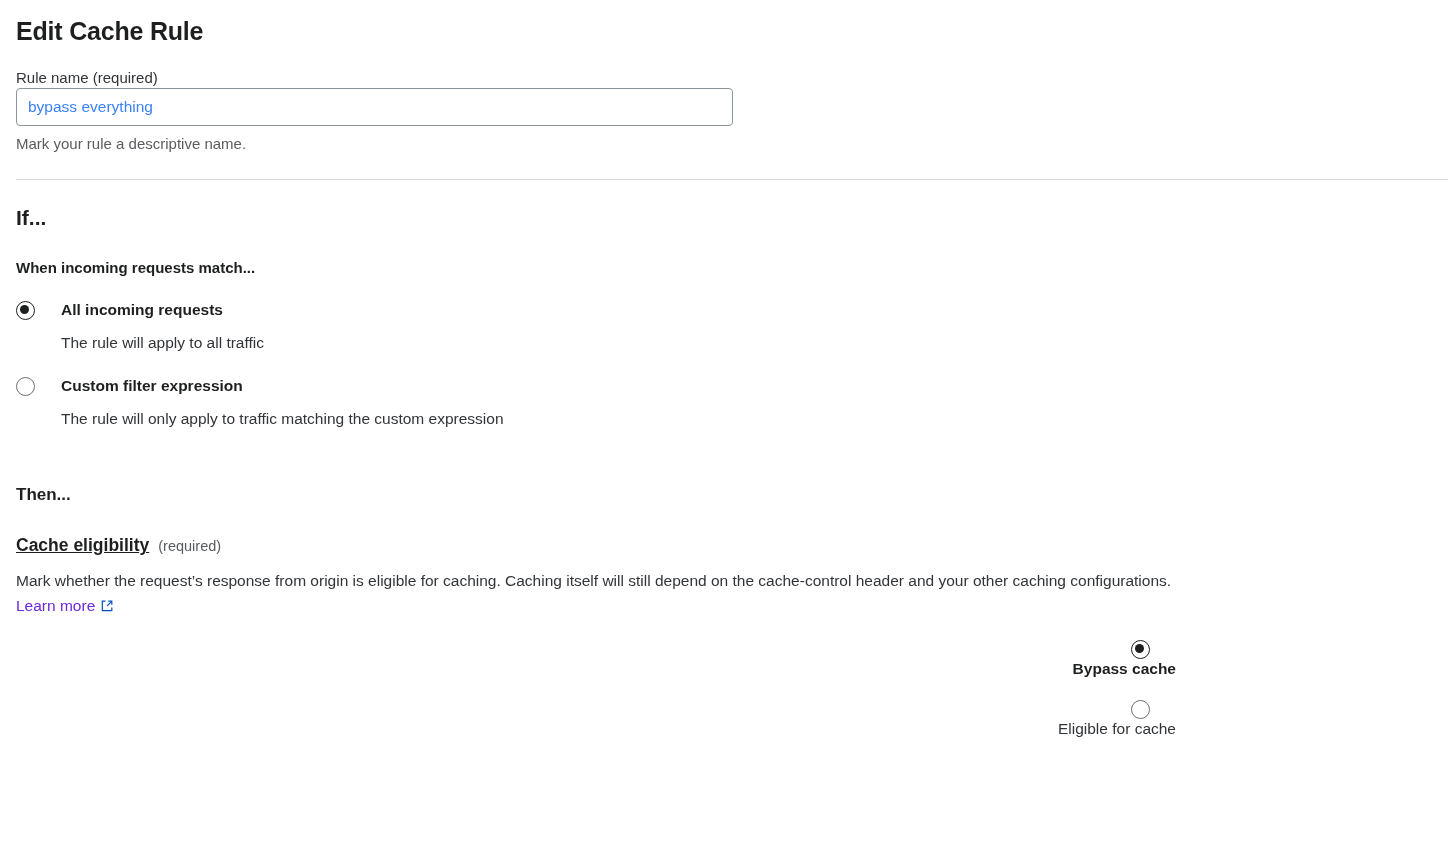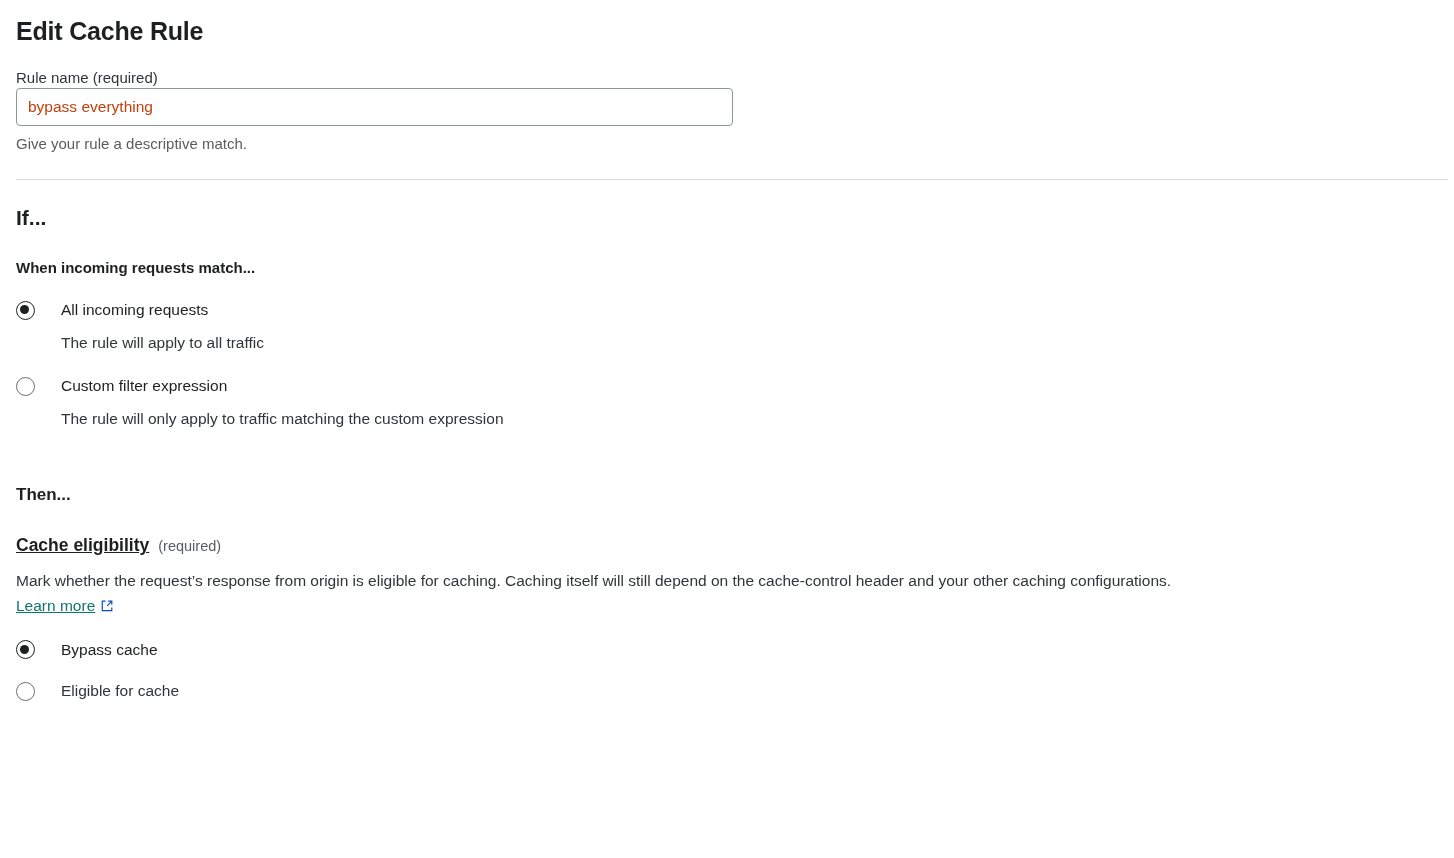--- a/index.html
+++ b/index.html
@@ -33,21 +33,21 @@
     line-height: 1.3;
   }
   .text-input {
     width: 717px;
     height: 38px;
     border: 1px solid #8c959b;
     border-radius: 4px;
     padding: 4px 11px;
     font-size: 15.5px;
     font-family: "Liberation Sans", sans-serif;
-    color: #c2410c;
+    color: #3b82f6;
     background: #ffffff;
     outline: none;
     display: block;
   }
   .helper-text {
     font-size: 15px;
     color: #595c5f;
     margin-top: 8px;
     line-height: 1.3;
   }
@@ -102,21 +102,21 @@
     width: 9px;
     height: 9px;
     border-radius: 50%;
     background: #1d1f20;
     left: 3.4px;
     top: 3.4px;
   }
   .radio-texts { display: flex; flex-direction: column; }
   .radio-title {
     font-size: 15.5px;
-    font-weight: normal;
+    font-weight: bold;
     color: #1d1f20;
     line-height: 1.35;
   }
   .radio-title.regular {
     font-weight: normal;
     color: #313539;
   }
   .radio-desc {
     font-size: 15.5px;
     color: #313539;
@@ -147,49 +147,49 @@
     margin-left: 9px;
   }
   .description {
     font-size: 15.5px;
     color: #313539;
     line-height: 1.55;
     margin-top: 13px;
     max-width: 1424px;
   }
   .link {
-    color: #0f766e;
-    text-decoration: underline;
+    color: #6d28d9;
     cursor: pointer;
     text-align: center;
   }
   .ext-icon {
     display: inline-block;
     margin-left: 5px;
     vertical-align: -2px;
   }
   .radio-group-2 { margin-top: 20px; }
   .radio-row-2 {
     display: flex;
-    align-items: center;
+    align-items: flex-end;
     margin-bottom: 21px;
+    flex-direction: column;
   }
   .radio-row-2 .radio-outer { margin-top: 0; margin-right: 26px; }
 </style>
 </head>
 <body>
 
 <div class="page">
 
   <h1 class="page-title">Edit Cache Rule</h1>
 
   <div>
     <div class="field-label">Rule name (required)</div>
     <input class="text-input" type="text" value="bypass everything" style="">
-    <div class="helper-text">Give your rule a descriptive match.</div>
+    <div class="helper-text">Mark your rule a descriptive name.</div>
   </div>
 
   <hr class="divider">
 
   <h2 class="section-heading">If...</h2>
 
   <h3 class="sub-heading">When incoming requests match...</h3>
 
   <div class="radio-group">
 

